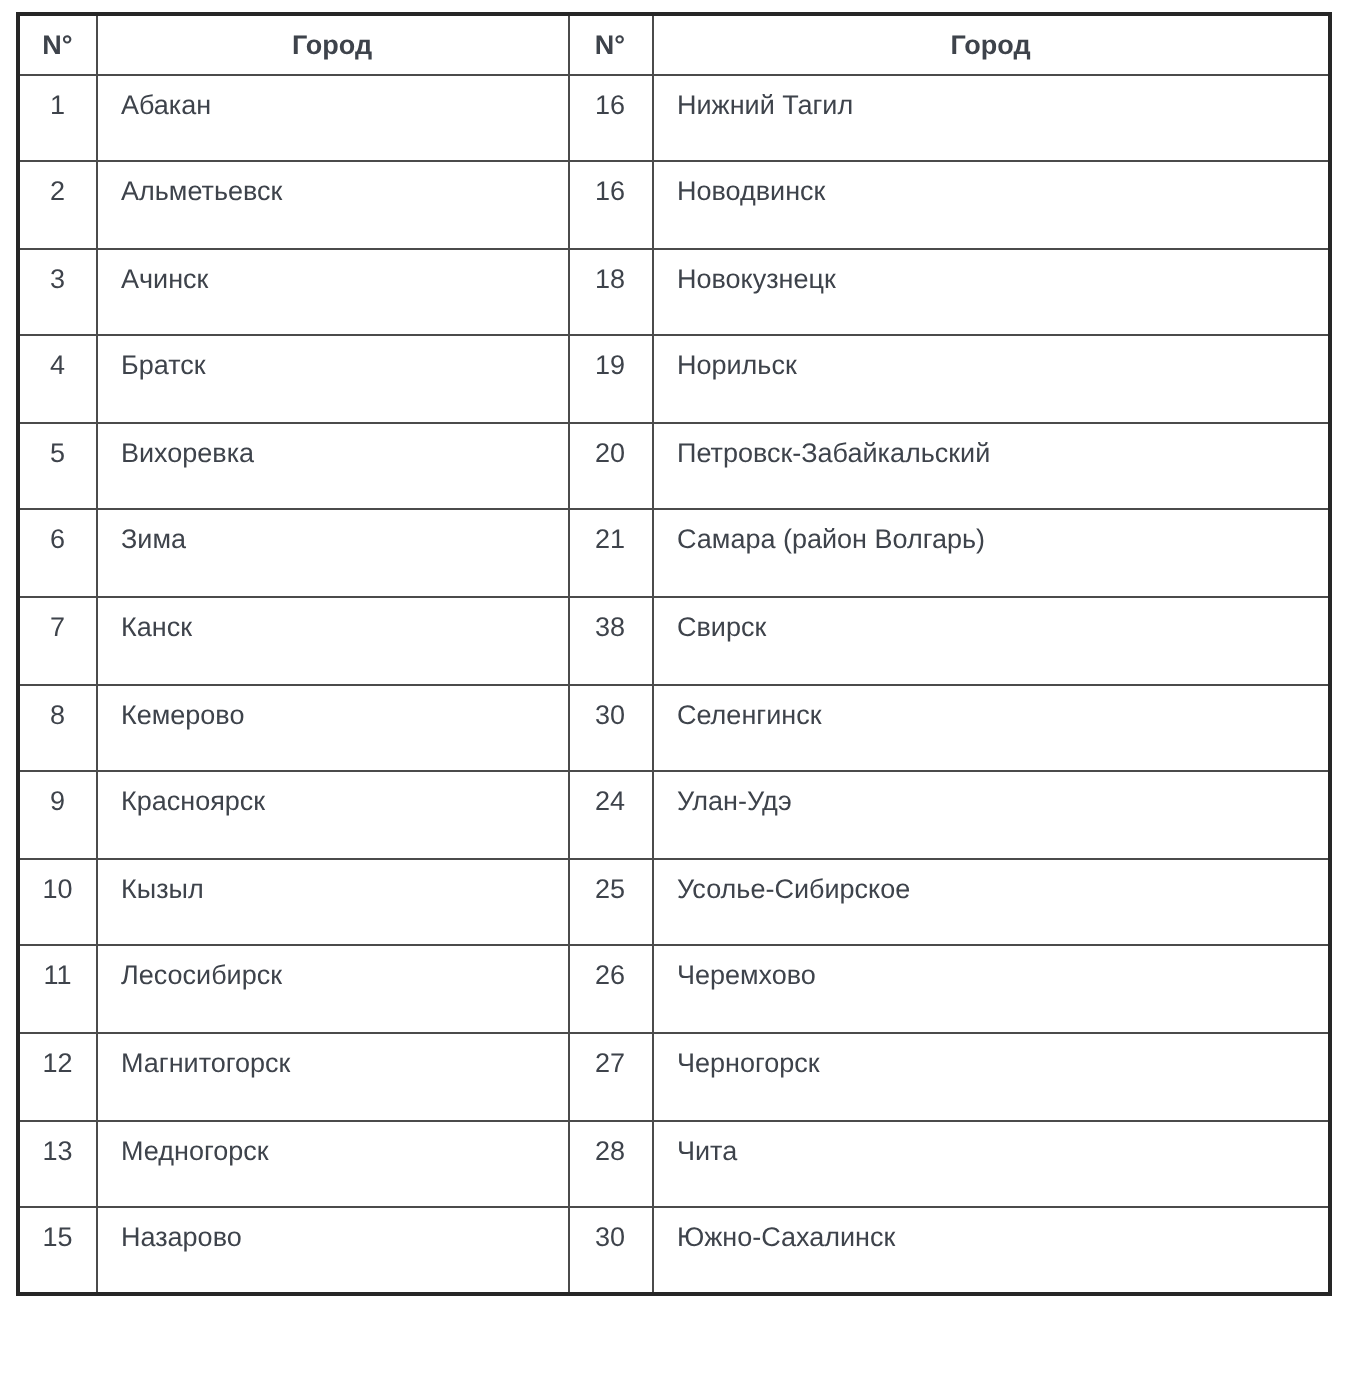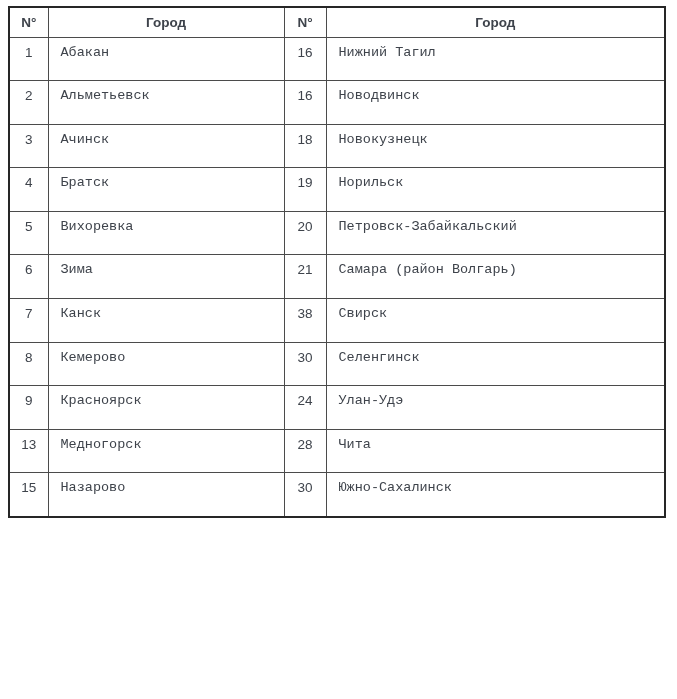--- a/index.html
+++ b/index.html
@@ -40,21 +40,21 @@
     text-align:center;
     vertical-align:middle;
     padding:2px 4px;
   }
   td{
     height:43.6px;
     vertical-align:top;
     padding:7px 4px 4px 4px;
   }
   td.num{ text-align:center; }
-  td.city{ text-align:left; padding-left:12px;font-family:Liberation Mono, monospace; }
+  td.city{ text-align:left; padding-left:12px; }
 </style>
 </head>
 <body>
 
 <table class="cities">
   <colgroup>
     <col class="c-num-l">
       <col class="c-city-l">
       <col class="c-num-r">
       <col class="c-city-r">
@@ -116,20 +116,38 @@
     <td class="num">30</td>
     <td class="city">Селенгинск</td>
   </tr>
       <tr>
     <td class="num">9</td>
     <td class="city">Красноярск</td>
     <td class="num">24</td>
     <td class="city">Улан-Удэ</td>
   </tr>
       <tr>
+    <td class="num">10</td>
+    <td class="city">Кызыл</td>
+    <td class="num">25</td>
+    <td class="city">Усолье-Сибирское</td>
+  </tr>
+      <tr>
+    <td class="num">11</td>
+    <td class="city">Лесосибирск</td>
+    <td class="num">26</td>
+    <td class="city">Черемхово</td>
+  </tr>
+      <tr>
+    <td class="num">12</td>
+    <td class="city">Магнитогорск</td>
+    <td class="num">27</td>
+    <td class="city">Черногорск</td>
+  </tr>
+      <tr>
     <td class="num">13</td>
     <td class="city">Медногорск</td>
     <td class="num">28</td>
     <td class="city">Чита</td>
   </tr>
       <tr>
     <td class="num">15</td>
     <td class="city">Назарово</td>
     <td class="num">30</td>
     <td class="city">Южно-Сахалинск</td>

